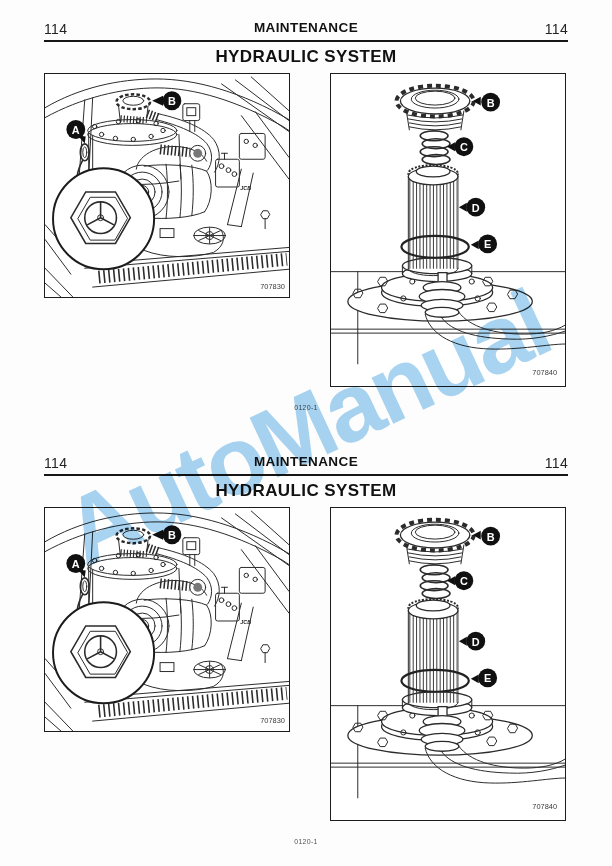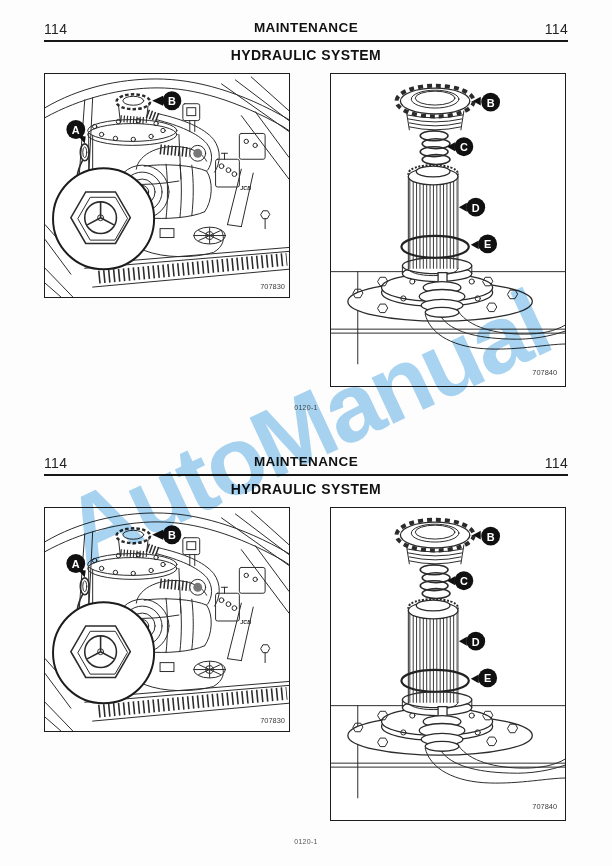--- a/index.html
+++ b/index.html
@@ -8,21 +8,21 @@
     font-family:"Liberation Sans","DejaVu Sans",sans-serif;color:#161616;
   }
   .half{position:absolute;left:0;width:612px;height:434px;}
   .hdr-num{position:absolute;top:21px;font-size:14px;letter-spacing:.3px;color:#222;}
   .hdr-num.left{left:44px;}
   .hdr-num.right{right:44px;}
   .hdr-title{position:absolute;top:20px;left:0;width:612px;text-align:center;
     font-size:13.5px;font-weight:bold;letter-spacing:.4px;color:#111;}
   .hdr-rule{position:absolute;top:40px;left:44px;width:524px;height:2px;background:#161616;}
   .subtitle{position:absolute;top:47px;left:0;width:612px;text-align:center;
-    font-size:14px;font-weight:bold;letter-spacing:.4px;color:#111;}
+    font-size:17px;font-weight:bold;letter-spacing:.4px;color:#111;}
   .fig{position:absolute;border:1.5px solid #1c1c1c;background:#fff;box-sizing:border-box;}
   .fig-engine{left:44px;top:73px;width:246px;height:225px;}
   .fig-filter{left:330px;top:73px;width:236px;height:314px;}
   .fig svg{display:block;width:100%;height:100%;}
   .foot-code{position:absolute;top:404px;left:0;width:612px;text-align:center;
     font-size:7px;color:#555;letter-spacing:.3px;}
   .watermark{
     position:absolute;left:26px;top:380px;width:560px;text-align:center;
     font-size:96px;font-weight:bold;letter-spacing:-3px;line-height:1;white-space:nowrap;
     transform:rotate(-25deg);mix-blend-mode:multiply;pointer-events:none;z-index:5;

